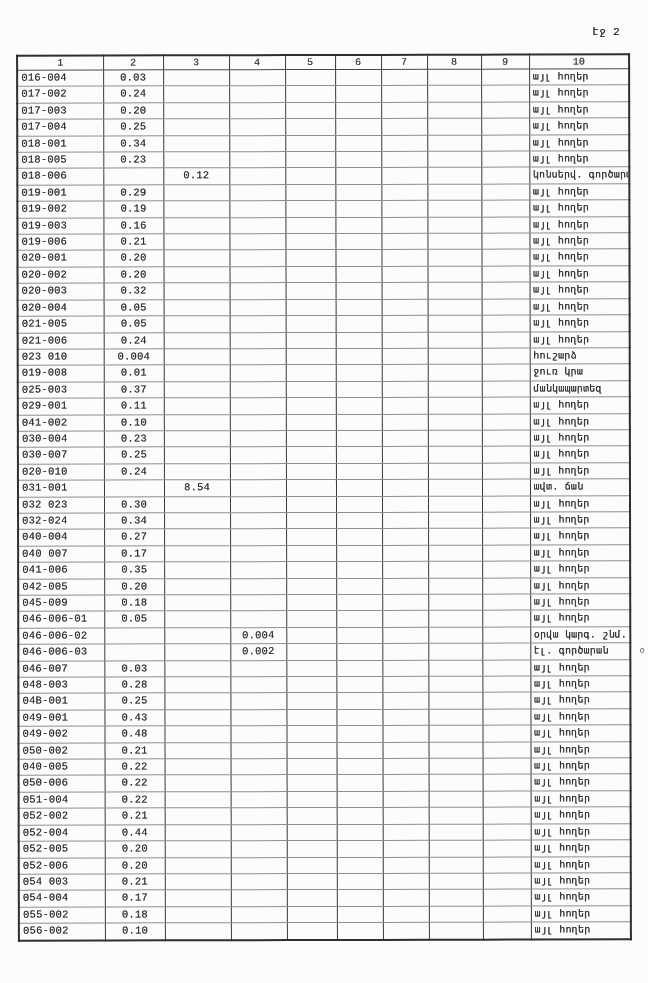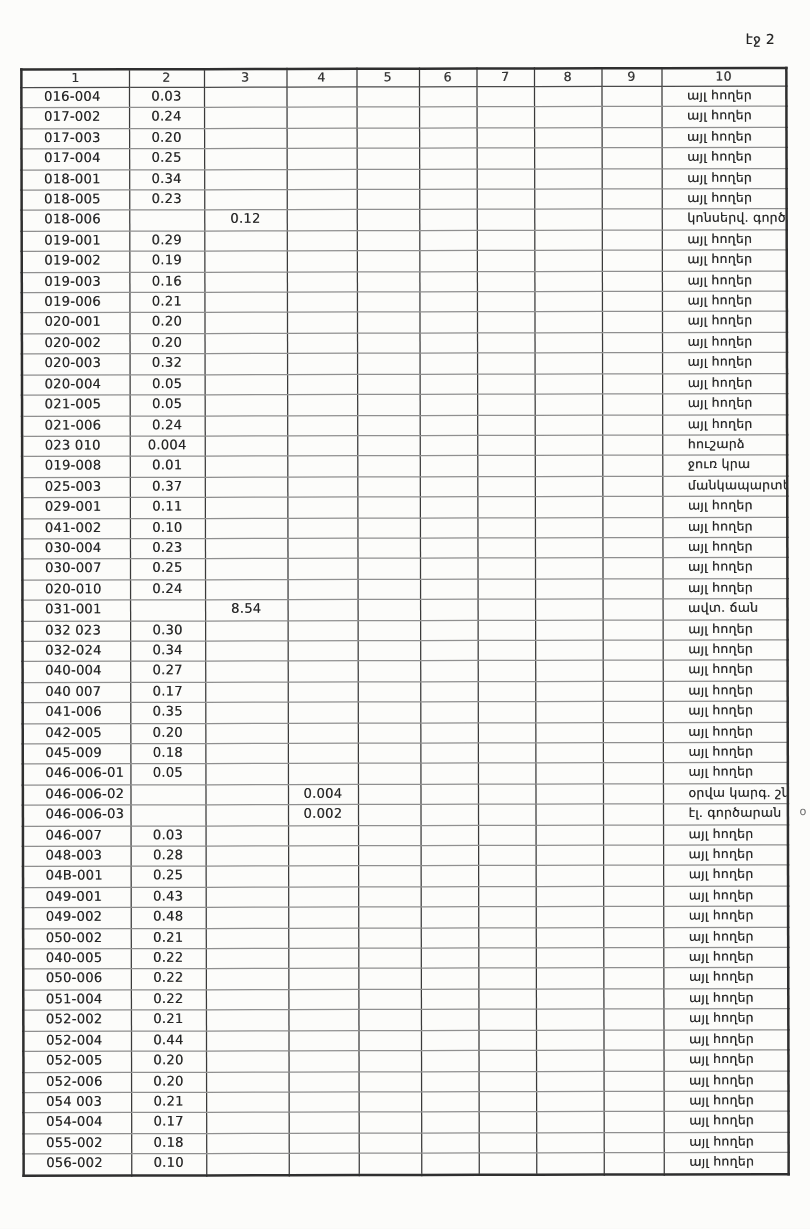--- a/index.html
+++ b/index.html
@@ -7,20 +7,21 @@
     width:648px; height:983px;
     background:#f6f6f4;
     font-family:"DejaVu Sans", sans-serif;
   }
   .page {
     position:relative;
     width:648px; height:983px;
     background:#fcfcfa;
     overflow:hidden;
     color:#1c1c1c;
+    font-family:Liberation Mono, monospace;
   }
   .page-label {
     position:absolute;
     top:25px; right:28px;
     font-size:11px;
     letter-spacing:0.3px;
     color:#222;
     text-shadow:0.3px 0 0 rgba(40,40,40,0.5);
   }
   table.doc {
@@ -54,23 +55,23 @@
     font-size:10px;
     color:#333;
     border-bottom-color:#4a4a4a;
   }
   td {
     height:15.4px;
     line-height:15.4px;
     vertical-align:bottom;
     color:#242424;
   }
-  td.c0 { text-align:left; padding-left:17px; }
+  td.c0 { text-align:left; padding-left:3px; }
   td.c1, td.c2, td.c3, td.c4, td.c5, td.c6, td.c7, td.c8 { text-align:center; }
-  td.c9 { text-align:left; font-size:10px; padding-left:20px; }
+  td.c9 { text-align:left; font-size:10px; padding-left:3px; }
   .margin-note {
     position:absolute;
     top:645px; right:3px;
     font-size:9px;
     color:#6b6b6b;
   }
 </style>
 </head>
 <body>
 

